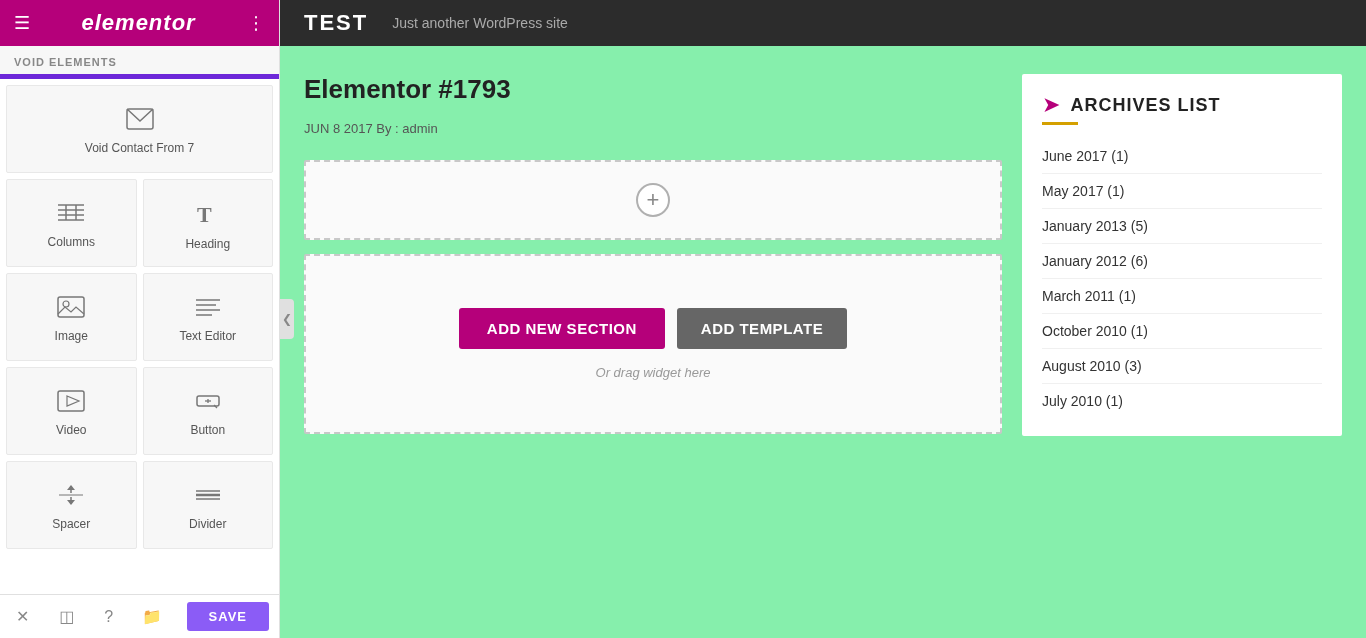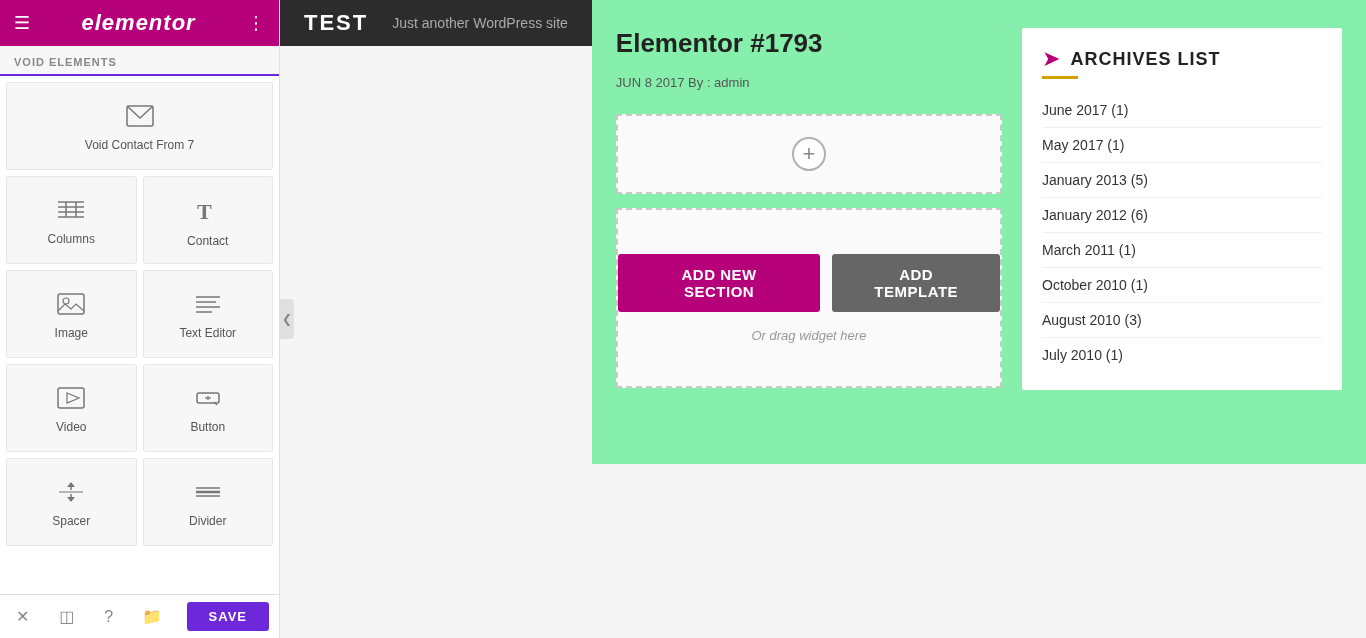--- a/index.html
+++ b/index.html
@@ -29,21 +29,21 @@
     #sidebar-logo { color: #ffffff; font-size: 22px; font-weight: bold; letter-spacing: 1px; font-style: italic; }
     #sidebar-header .grid-icon { color: #fff; font-size: 18px; cursor: pointer; }
 
     #sidebar-section-label {
       font-size: 11px;
       color: #888;
       font-weight: bold;
       letter-spacing: 1px;
       padding: 10px 14px 6px 14px;
       background: #f7f7f7;
-      border-bottom: 2px solid #6d28d9;
+      border-bottom: 5px solid #6d28d9;
       flex-shrink: 0;
     }
 
     #sidebar-widgets {
       flex: 1;
       overflow-y: auto;
       padding: 6px 6px 0 6px;
     }
     .widget-grid {
       display: grid;
@@ -84,21 +84,21 @@
     .footer-icon-btn {
       background: none;
       border: none;
       cursor: pointer;
       color: #888;
       font-size: 16px;
       padding: 4px 6px;
       border-radius: 2px;
     }
     #save-button {
-      background: #6d28d9;
+      background: #8b5cf6;
       color: #fff;
       border: none;
       border-radius: 3px;
       font-size: 13px;
       font-weight: bold;
       padding: 7px 22px;
       cursor: pointer;
       letter-spacing: 1px;
     }
 
@@ -118,22 +118,22 @@
       cursor: pointer;
       z-index: 10;
       color: #888;
       font-size: 12px;
     }
 
     
     #main {
       flex: 1;
       display: flex;
-      flex-direction: row;
-      height: 464px;
+      flex-direction: column;
+      height: 638px;
       overflow: hidden;
     }
 
     
     #topbar {
       background: #2c2c2c;
       height: 46px;
       display: flex;
       align-items: center;
       padding: 0 24px;
@@ -323,21 +323,21 @@
         </div>
         <div class="widget-label">Columns</div>
       </div>
 
       <div class="widget-item">
         <div class="widget-icon">
           <svg width="28" height="26" viewBox="0 0 28 26" fill="none">
             <text x="3" y="22" font-size="22" font-weight="bold" font-family="serif" fill="#777">T</text>
           </svg>
         </div>
-        <div class="widget-label">Contact</div>
+        <div class="widget-label">Heading</div>
       </div>
 
       <div class="widget-item">
         <div class="widget-icon">
           <svg width="28" height="22" viewBox="0 0 28 22" fill="none">
             <rect x="1" y="1" width="26" height="20" rx="2" stroke="#777" stroke-width="1.5" fill="none"></rect>
             <circle cx="9" cy="8" r="3" stroke="#777" stroke-width="1.2" fill="none"></circle>
             <polyline points="1,18 8,11 14,16 19,11 27,18" stroke="#777" stroke-width="1.2" fill="none"></polyline>
           </svg>
         </div>

